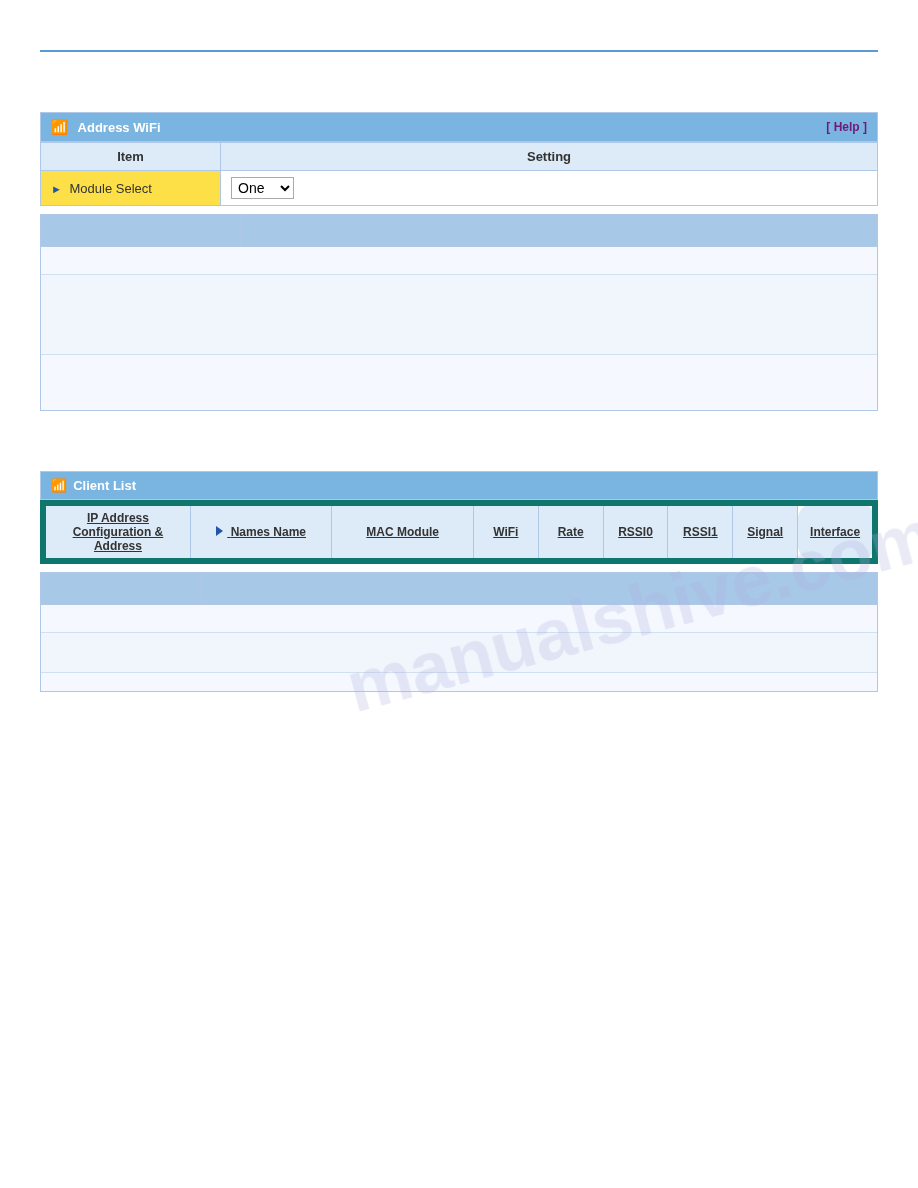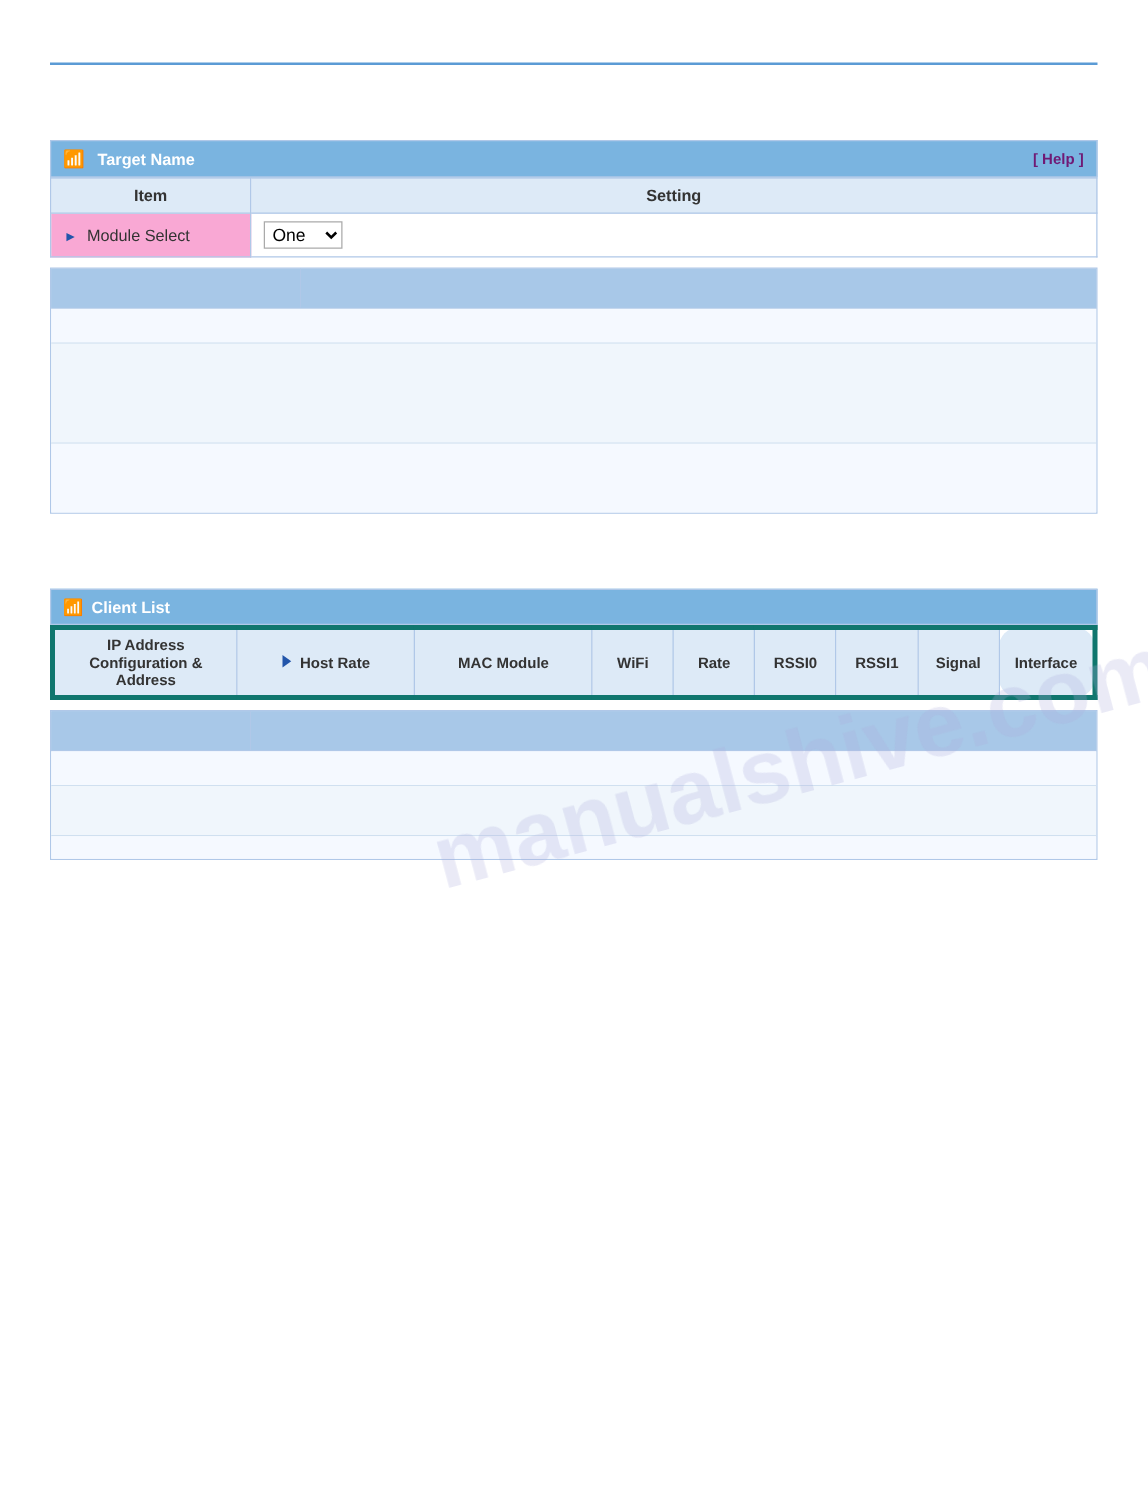--- a/index.html
+++ b/index.html
@@ -72,22 +72,22 @@
       margin-top: 16px;
     }
 
     table.data-table td {
       padding: 6px 10px;
       border: 1px solid #b0c8e8;
       vertical-align: middle;
     }
 
     table.data-table td.label-cell {
-      width: 160px;
-      background: #f9a8d4;
+      width: 180px;
+      background: #fde047;
     }
 
     .row-arrow {
       color: #2255aa;
       font-size: 11px;
       margin-right: 4px;
     }
 
     .dropdown-select {
       border: 1px solid #aaa;
@@ -158,21 +158,22 @@
       align-items: center;
     }
 
     .client-list-header .wifi-icon {
       margin-right: 6px;
     }
 
     table.client-table {
       width: 100%;
       border-collapse: collapse;
-      border: 4px solid #0f766e;
+      border: 6px solid #0f766e;
+      text-decoration: underline;
     }
 
     table.client-table th {
       background: #ddeaf7;
       padding: 5px 6px;
       border: 1px solid #b0c8e8;
       text-align: center;
       font-size: 12px;
       font-weight: bold;
     }
@@ -249,21 +250,21 @@
 <div class="watermark">manualshive.com</div>
 
 <div class="page-container">
 
   <div class="top-line"></div>
 
   <div class="section-wrapper">
     <div class="section-header">
       <span>
         <span class="wifi-icon">📶</span>
-        <span>Target Name</span>
+        <span>Address WiFi</span>
       </span>
       <span class="help-link">[ Help ]</span>
     </div>
 
     <table class="data-table">
       <thead>
         <tr>
           <th>Item</th>
           <th>Setting</th>
         </tr>
@@ -305,21 +306,21 @@
     </div>
 
     <table class="client-table">
       <thead>
         <tr>
           <th class="th-ip">
             <span>IP Address Configuration &amp; Address</span>
           </th>
           <th class="th-host">
             <span class="arrow-right"></span>
-            <span>Host Rate</span>
+            <span>Names Name</span>
           </th>
           <th class="th-mac">MAC Module</th>
           <th class="th-mode">WiFi</th>
           <th class="th-rate">Rate</th>
           <th class="th-rssi0">RSSI0</th>
           <th class="th-rssi1">RSSI1</th>
           <th class="th-signal">Signal</th>
           <th class="th-iface">Interface</th>
         </tr>
       </thead>

